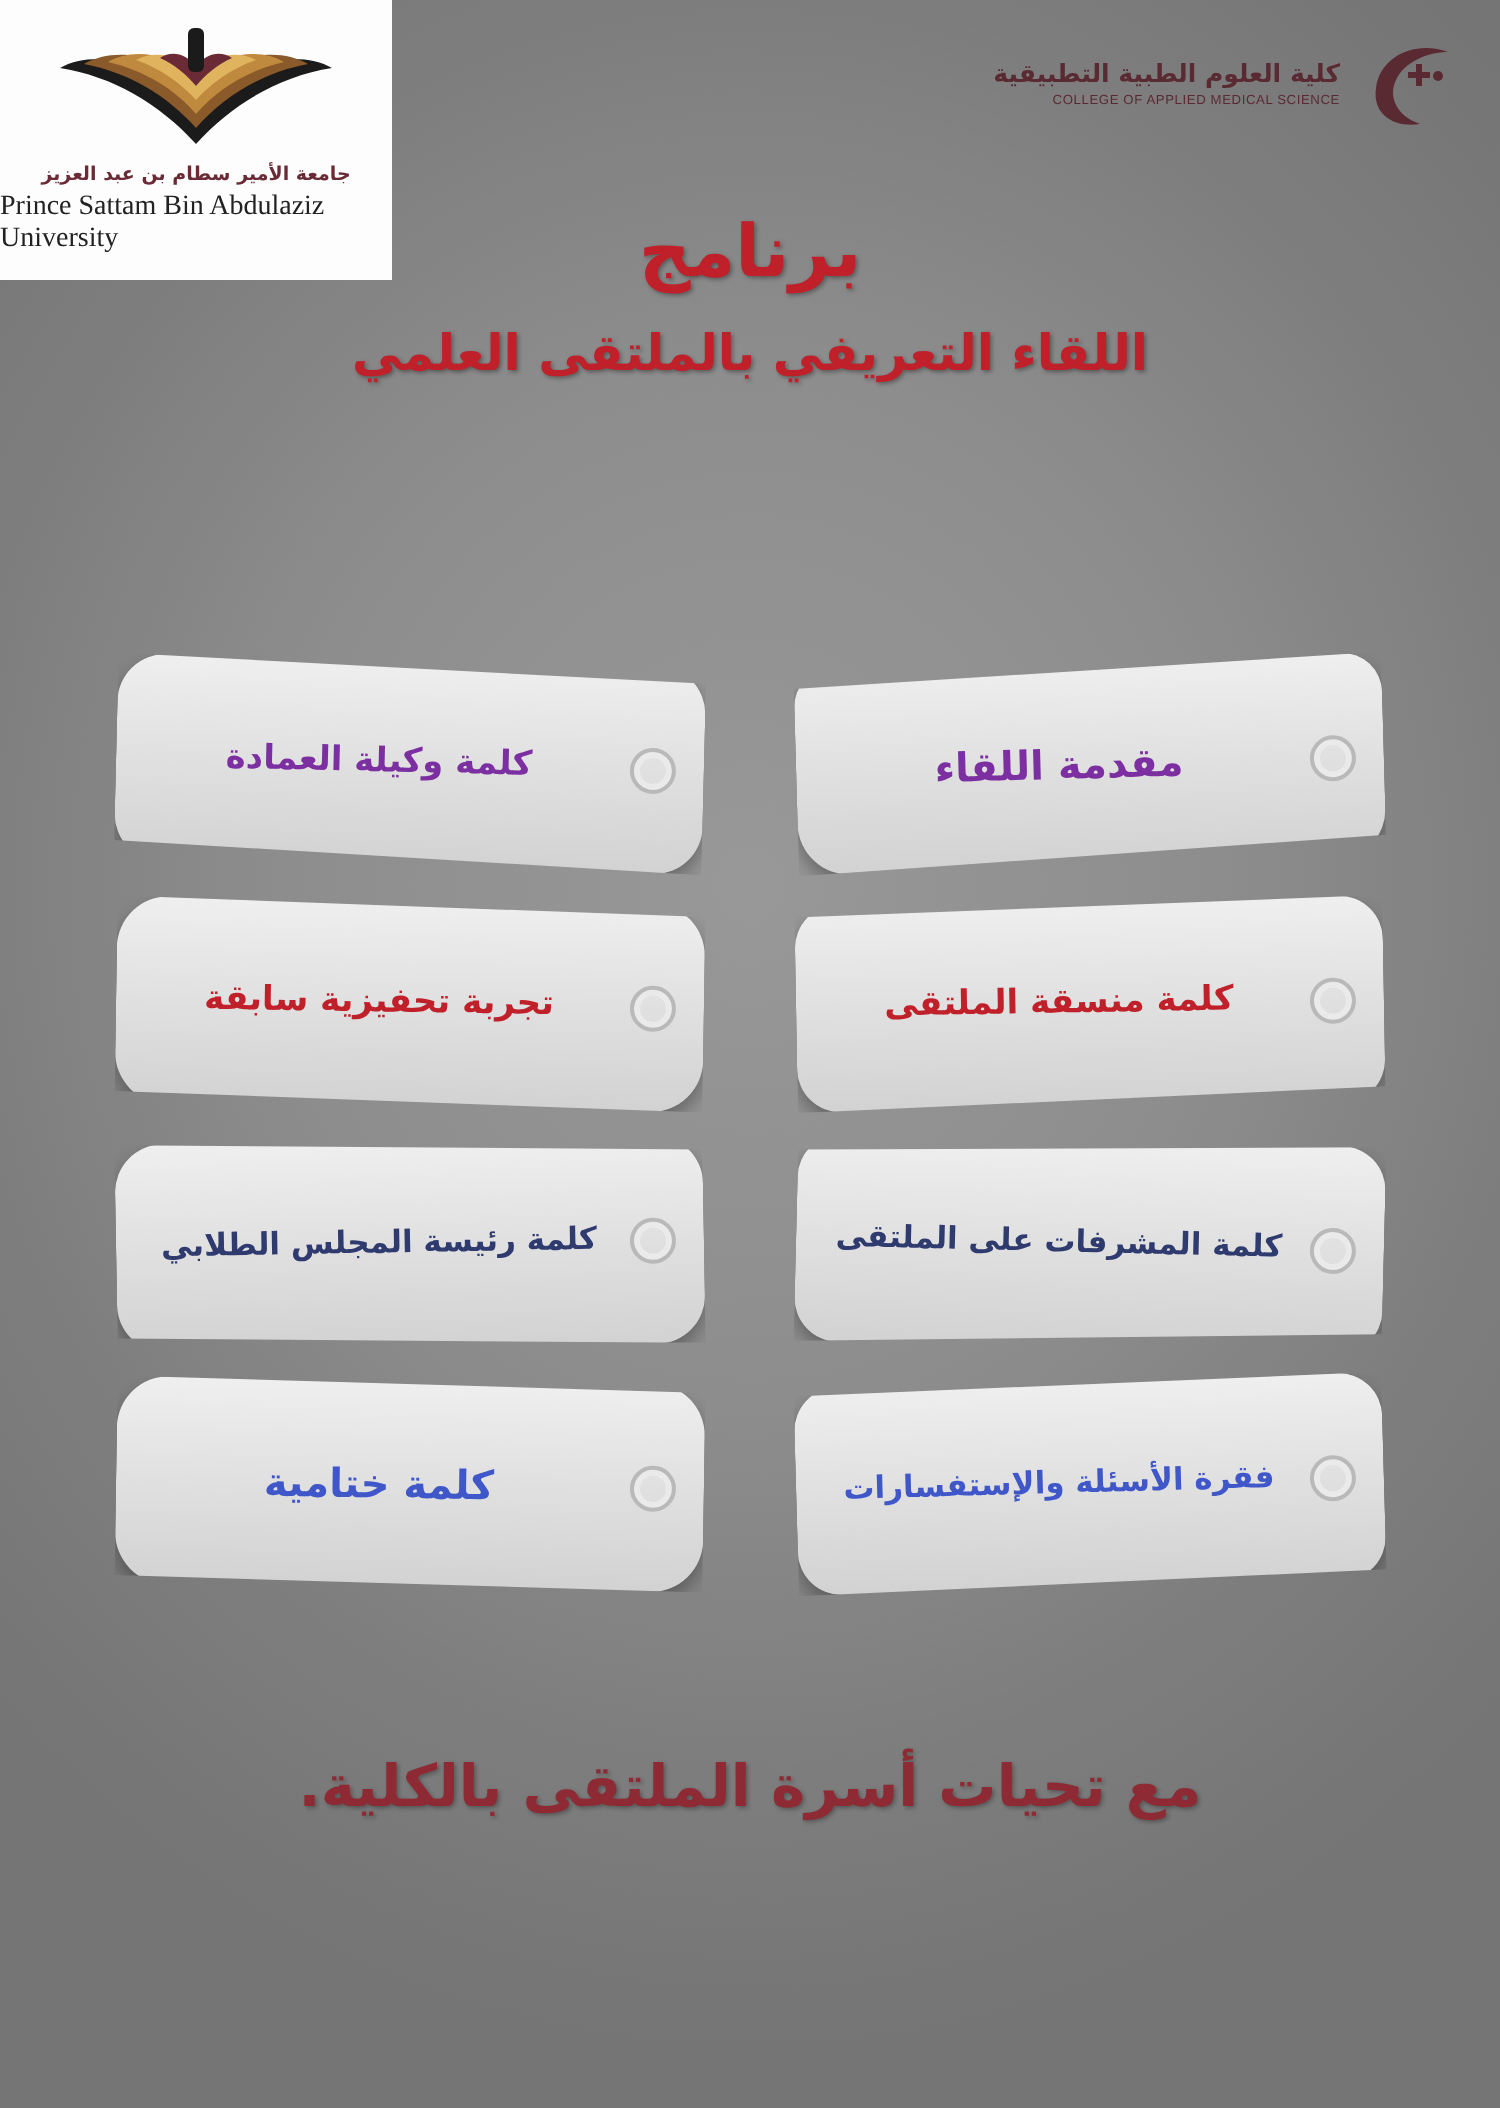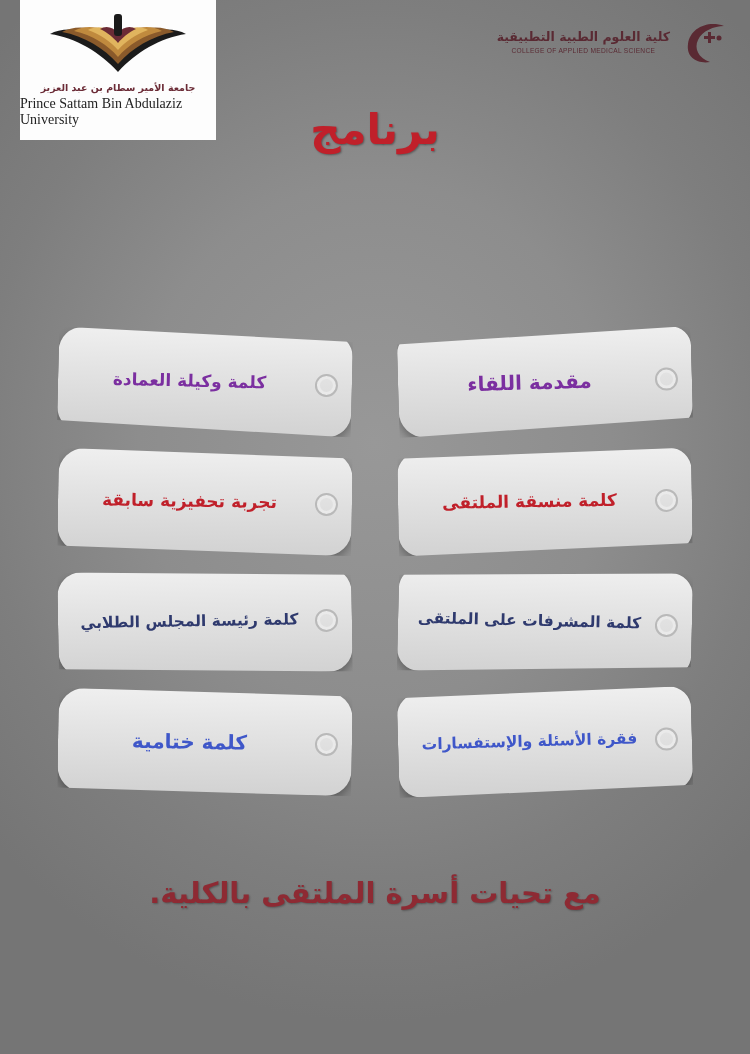--- a/index.html
+++ b/index.html
@@ -30,21 +30,20 @@
     left: 0;
     width: 196px;
     height: 140px;
     background: #fdfdfd;
     display: flex;
     flex-direction: column;
     align-items: center;
     justify-content: flex-start;
     padding-top: 12px;
     box-sizing: border-box;
-    margin-left: 20px;
   }
   .uni-book {
     position: relative;
     width: 160px;
     height: 66px;
   }
   .uni-book svg { display: block; }
   .uni-ar {
     font-size: 9.5px;
     color: #6b2b36;
@@ -70,21 +69,21 @@
     align-items: center;
     gap: 8px;
     direction: rtl;
   }
   .college-mark {
     width: 58px;
     height: 48px;
     flex: 0 0 auto;
   }
   .college-text {
-    text-align: center;
+    text-align: right;
     line-height: 1.25;
   }
   .college-ar {
     font-size: 12.5px;
     color: #5a2a33;
     font-weight: bold;
     white-space: nowrap;
   }
   .college-en {
     font-size: 6.6px;
@@ -98,21 +97,21 @@
 
   
   .headline {
     position: absolute;
     top: 108px;
     left: 0;
     right: 0;
     text-align: center;
   }
   .headline .h1 {
-    font-size: 42px;
+    font-size: 36px;
     font-weight: bold;
     color: #c0202a;
     letter-spacing: -1px;
     text-shadow: 1px 1px 2px rgba(0,0,0,0.35);
     line-height: 1.05;
   }
   .headline .h2 {
     font-size: 25px;
     font-weight: bold;
     color: #c0202a;
@@ -227,20 +226,21 @@
       </svg>
     </div>
     <div class="college-text">
       <div class="college-ar">كلية العلوم الطبية التطبيقية</div>
       <div class="college-en">COLLEGE OF APPLIED MEDICAL SCIENCE</div>
     </div>
   </div>
 
   <div class="headline">
     <div class="h1">برنامج</div>
+    <div class="h2">اللقاء التعريفي بالملتقى العلمي</div>
   </div>
 
   <div class="grid">
 
     <div class="pill shape-a rot-1">
       <span class="bullet"></span>
       <span class="pill-label" style="color:#7b2fa0">مقدمة اللقاء</span>
     </div>
 
     <div class="pill shape-b rot-2">

